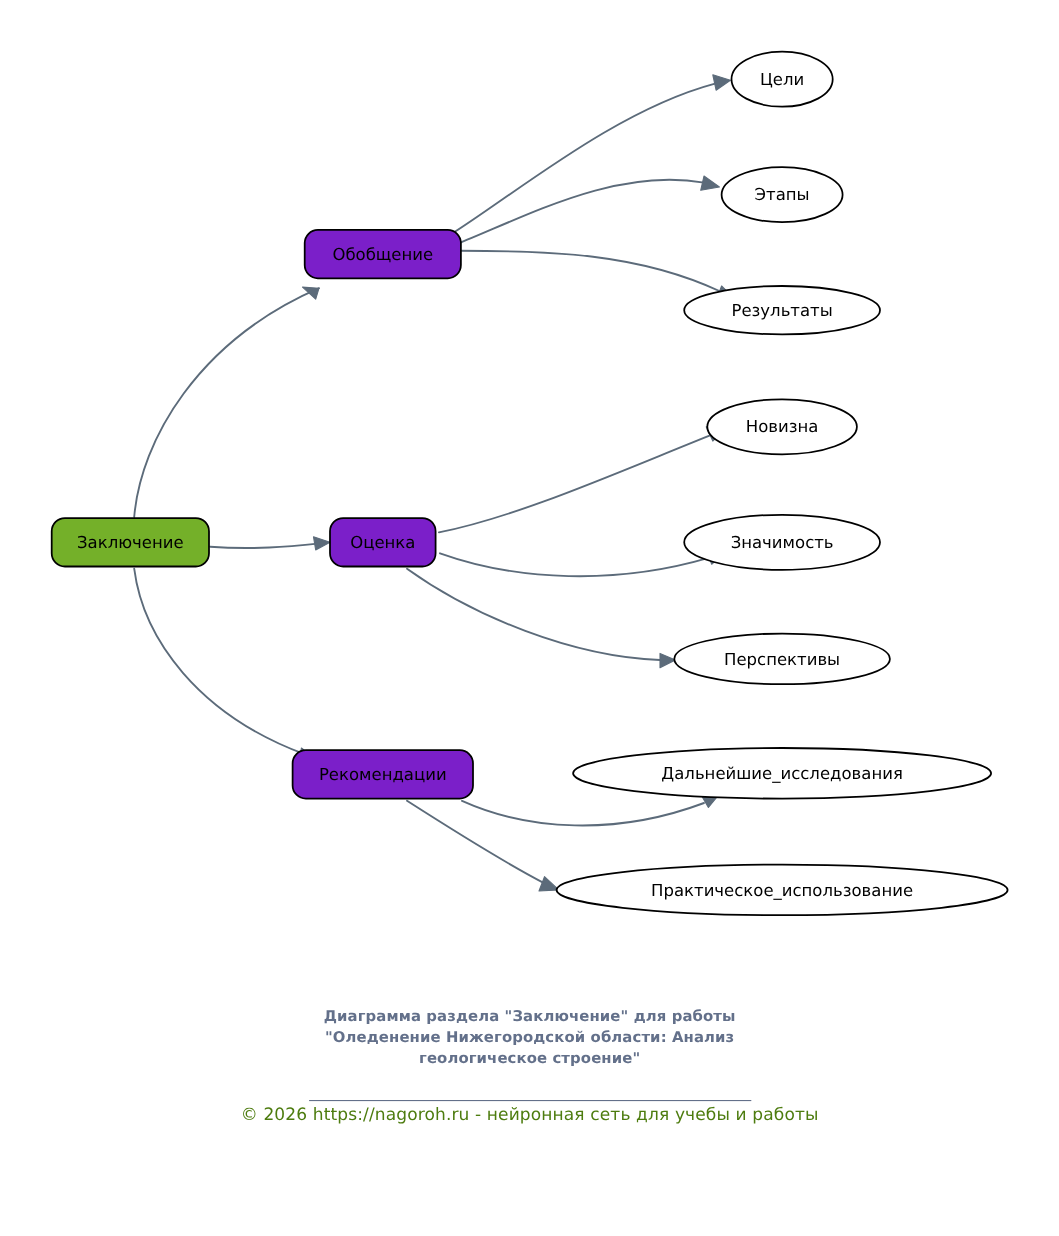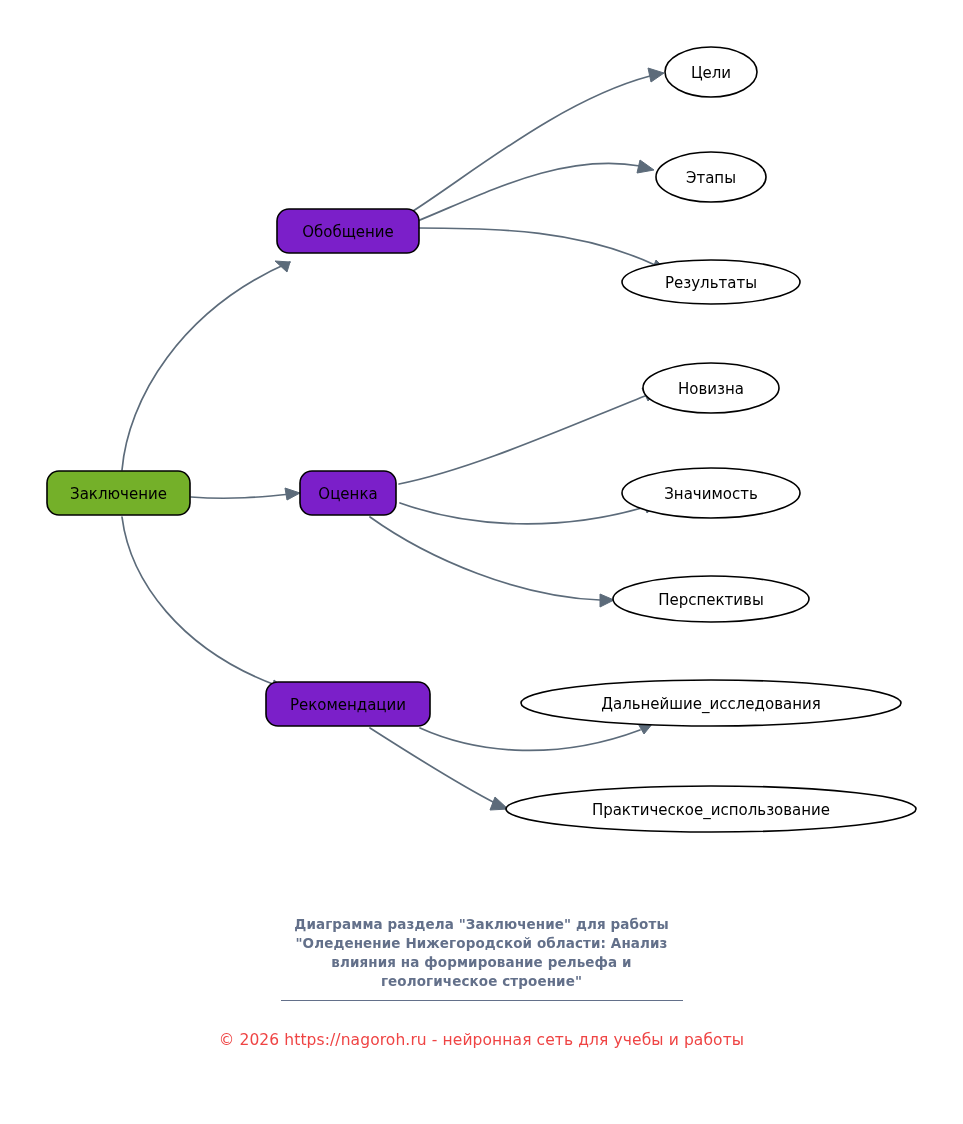--- a/index.html
+++ b/index.html
@@ -80,24 +80,24 @@
   #footer-caption .cap-line { display: block; }
   #footer-divider {
     position: absolute;
     left: 281px;
     top: 1000px;
     width: 402px;
     height: 0;
     border-top: 1.3px solid #63708a;
   }
   #footer-copyright {
-    top: 1031px;
+    top: 1004px;
     font-family: "DejaVu Sans", sans-serif;
     font-size: 15.5px;
-    color: #ef4444;
+    color: #4d7c0f;
     letter-spacing: 0.1px;
   }
 </style>
 </head>
 <body>
 
 <div id="canvas-root">
 
   <svg class="diagram" viewBox="0 0 963 1124" xmlns="http://www.w3.org/2000/svg">
 
@@ -219,21 +219,20 @@
       <g>
         <ellipse class="ellipse-node" cx="711" cy="809" rx="205" ry="23"></ellipse>
         <text class="node-label" x="711" y="810">Практическое_использование</text>
       </g>
     </g>
   </svg>
 
   <div class="footer" id="footer-caption">
     <span class="cap-line">Диаграмма раздела "Заключение" для работы</span>
     <span class="cap-line">"Оледенение Нижегородской области: Анализ</span>
-    <span class="cap-line">влияния на формирование рельефа и</span>
     <span class="cap-line">геологическое строение"</span>
   </div>
 
   <div id="footer-divider"></div>
 
   <div class="footer" id="footer-copyright">© 2026 https://nagoroh.ru - нейронная сеть для учебы и работы</div>
 
 </div>
 
 </body></html>

